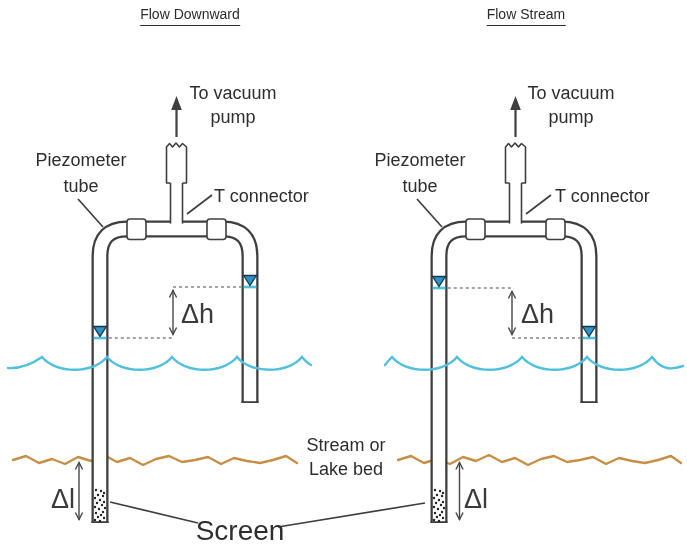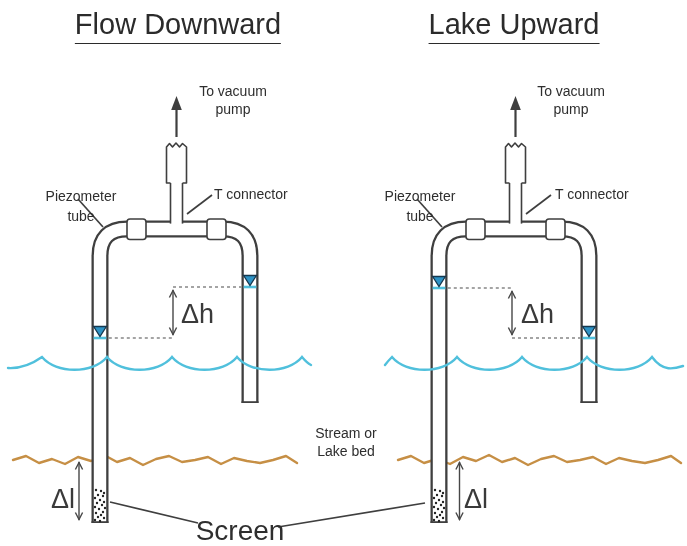--- a/index.html
+++ b/index.html
@@ -3,27 +3,27 @@
 <meta charset="utf-8">
 <style>
   html,body{margin:0;padding:0;background:#fff;}
   .stage{
     position:relative;width:687px;height:546px;background:#fff;overflow:hidden;
     font-family:"Liberation Sans", sans-serif;color:#2e2e2e;
   }
   .stage svg{position:absolute;left:0;top:0;}
   .lbl{
     position:absolute;white-space:pre-line;line-height:1.32;color:#2e2e2e;
-    font-size:14px;
+    font-size:18px;
   }
   .center{transform:translateX(-50%);text-align:center;}
-  .title{font-size:29px;color:#2b2b2b;border-bottom:1.7px solid #2b2b2b;padding-bottom:1px;line-height:1.25;}
+  .title{font-size:14px;color:#2b2b2b;border-bottom:1.7px solid #2b2b2b;padding-bottom:1px;line-height:1.25;margin-left:12px;}
   .delta{font-size:27px;color:#3a3a3a;line-height:1;text-align:right;}
   .screen-lbl{font-size:28px;}
-  .lh-wide{line-height:1.45;margin-top:39px;}
+  .lh-wide{line-height:1.45;}
 </style>
 </head>
 <body>
 
 <div class="stage">
 
   <svg id="art" width="687" height="546" viewBox="0 0 687 546">
       <g fill="none" stroke="#c68f45" stroke-width="2.4" stroke-linejoin="round" stroke-linecap="round">
         <path d="M 13 460 L 26 456 L 39 463 L 52 459 L 65 464 L 78 457 L 91 461 L 104 455 L 117 462 L 130 458 L 143 465 L 156 459 L 169 456 L 182 462 L 195 460 L 208 457 L 221 464 L 234 458 L 247 461 L 260 463 L 273 460 L 286 456 L 297 463"></path>
         <path d="M 398 460 L 411 456 L 424 463 L 437 459 L 450 464 L 463 457 L 476 461 L 489 455 L 502 462 L 515 458 L 528 465 L 541 459 L 554 456 L 567 462 L 580 460 L 593 457 L 606 464 L 619 458 L 632 461 L 645 463 L 658 460 L 671 456 L 681 463"></path>
@@ -158,37 +158,37 @@
         <path d="M 8 368 Q 25 369 42 357 C 56 374 93 374 107 357 C 121 374 158 374 172 357 C 186 374 223 374 237 357 C 251 374 288 374 302 357 q 5 6 9 8"></path>
         <path d="M 385 365 q 3 -4 7 -8 C 406 374 443 374 457 357 C 471 374 508 374 522 357 C 536 374 573 374 587 357 C 601 374 638 374 652 357 C 663 372 674 369 683 366"></path>
       </g>
       <g stroke="#3f3f3f" stroke-width="1.7">
         <line x1="110" y1="502" x2="198" y2="523"></line>
         <line x1="278" y1="527" x2="425" y2="503"></line>
       </g>
     </svg>
 
   <div class="lbl title center" style="left:178px;top:6px">Flow Downward</div>
-  <div class="lbl title center" style="left:514px;top:6px">Lake Upward</div>
+  <div class="lbl title center" style="left:514px;top:6px">Flow Stream</div>
 
   <div class="lbl center" style="left:233px;top:82px">To vacuum
 pump</div>
   <div class="lbl center" style="left:571px;top:82px">To vacuum
 pump</div>
 
   <div class="lbl center lh-wide" style="left:81px;top:147px">Piezometer
 tube</div>
   <div class="lbl center lh-wide" style="left:420px;top:147px">Piezometer
 tube</div>
 
   <div class="lbl" style="left:214px;top:185px">T connector</div>
   <div class="lbl" style="left:555px;top:185px">T connector</div>
 
   <div class="lbl delta" style="left:181px;top:301px">Δh</div>
   <div class="lbl delta" style="left:521px;top:301px">Δh</div>
 
   <div class="lbl delta" style="left:51px;top:486px">Δl</div>
   <div class="lbl delta" style="left:464px;top:486px">Δl</div>
 
-  <div class="lbl center" style="left:346px;top:424px">Stream or
+  <div class="lbl center" style="left:346px;top:434px">Stream or
 Lake bed</div>
   <div class="lbl screen-lbl center" style="left:240px;top:513px">Screen</div>
 </div>
 
 </body></html>

